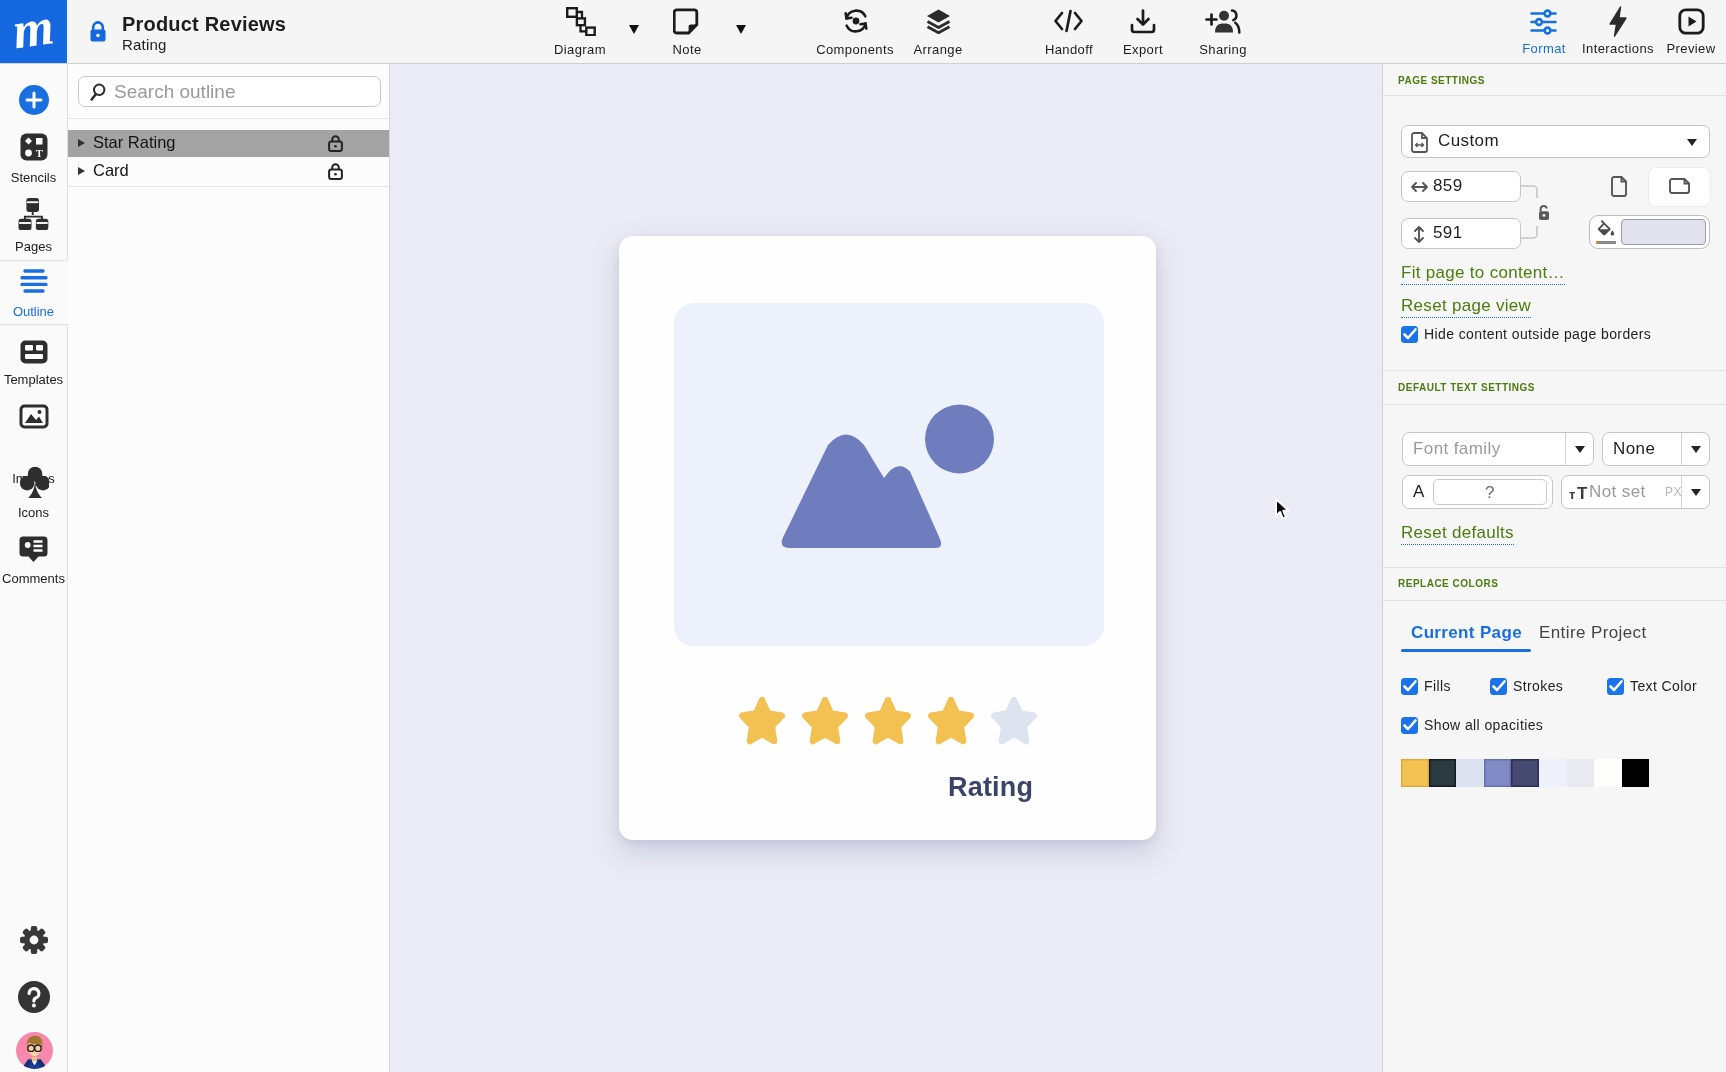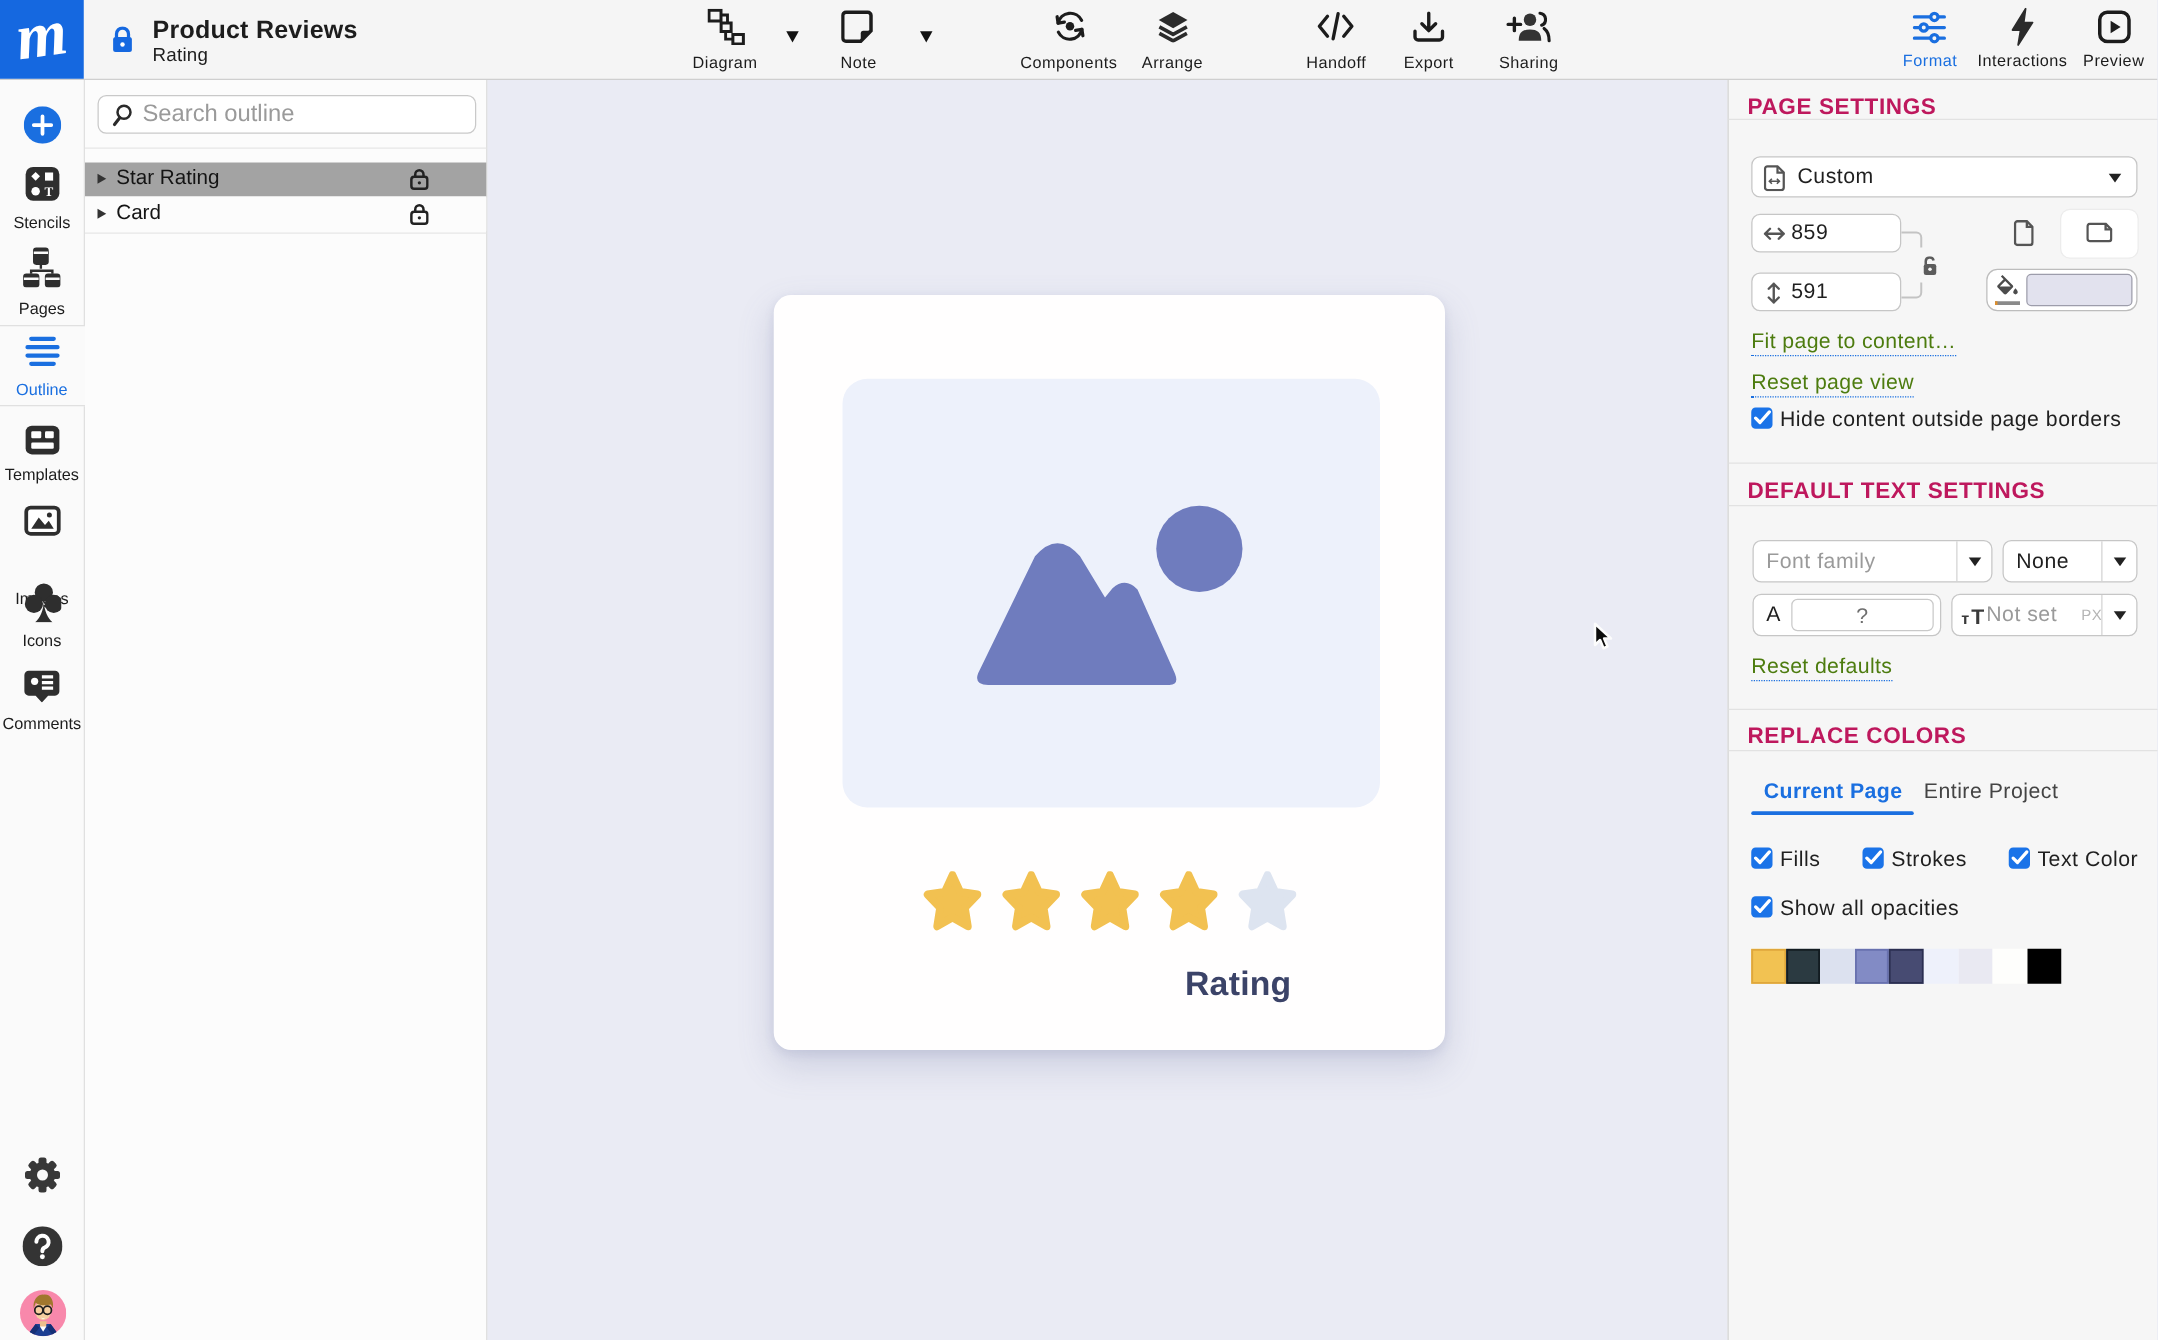--- a/index.html
+++ b/index.html
@@ -29,28 +29,28 @@
 
   
   #canvas { left:390px; top:64px; width:992px; height:1008px; background:#eaebf4; }
   #card { position:absolute; left:229px; top:172px; width:537px; height:604px; background:#fffefe; border-radius:14px; box-shadow:0 12px 28px rgba(100,106,155,.23), 0 3px 8px rgba(100,106,155,.12); }
   #ph { position:absolute; left:55px; top:67px; width:430px; height:343px; background:#edf1fb; border-radius:20px; }
   #stars { position:absolute; left:117px; top:461px; }
   #rating { position:absolute; left:329px; top:536px; font-size:27px; font-weight:bold; color:#3b4368; letter-spacing:.2px; }
 
   
   #rpanel { left:1382px; top:64px; width:344px; height:1008px; background:#f6f6f6; border-left:1px solid #d4d4d4; font-size:17px; color:#1f1f1f; letter-spacing:.4px; }
-  .sechdr { position:absolute; left:15px; font-size:18px; font-weight:bold; letter-spacing:.5px; color:#be185d; }
+  .sechdr { position:absolute; left:15px; font-size:10px; font-weight:bold; letter-spacing:.5px; color:#4d7c0f; }
   .secline { position:absolute; left:0; width:344px; height:0; border-top:1px solid #e2e2e2; }
   .inbox { position:absolute; background:#fff; border:1px solid #c6c6c6; border-radius:7px;text-align:center; }
   .caret { position:absolute; width:0; height:0; border-top:7px solid #222; border-left:5.5px solid transparent; border-right:5.5px solid transparent; }
   .blulink { position:absolute; left:18px; color:#4d7c0f; font-size:17px; letter-spacing:.3px; border-bottom:1.5px dotted #1a6fe0; padding-bottom:1px; }
   .cb { position:absolute; width:17px; height:17px; background:#1a73e8; border-radius:3.5px; }
   .cb svg { position:absolute; left:1.5px; top:2px; }
-  .cblbl { position:absolute; font-size:17px; color:#1f1f1f; letter-spacing:.4px; }
+  .cblbl { position:absolute; font-size:14px; color:#1f1f1f; letter-spacing:.4px; }
 </style>
 </head>
 <body>
 
 <div class="abs" id="topbar"></div>
 <div class="abs" id="logo">
     <span>m</span>
   </div>
 
 <svg class="abs" style="left:90px;top:21px" width="16" height="21" viewBox="0 0 16 21">

